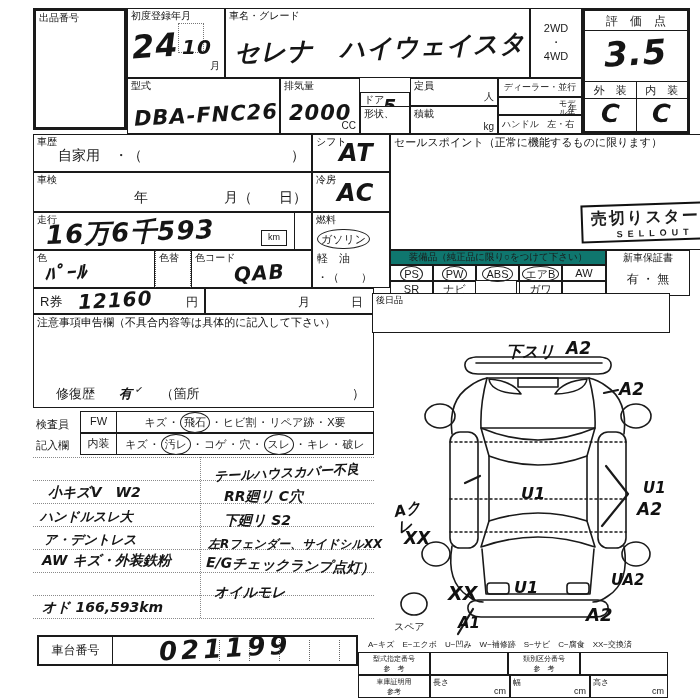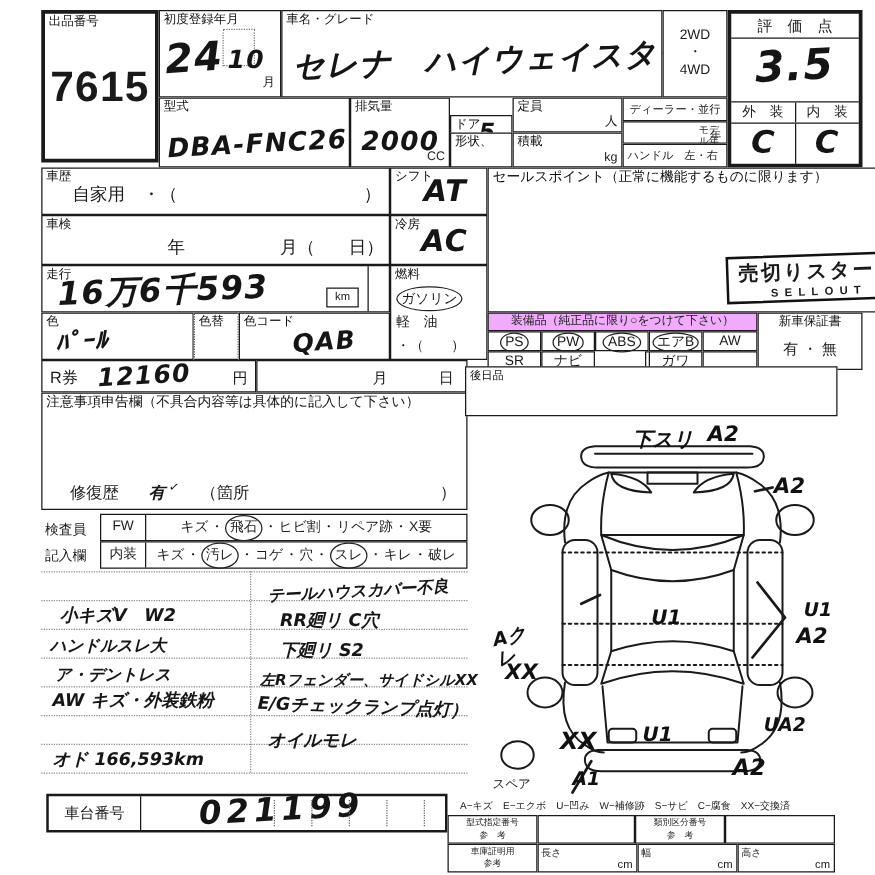--- a/index.html
+++ b/index.html
@@ -114,21 +114,21 @@
   .insp-items{ flex:1; font-size:11px; line-height:19px; text-align:center; white-space:nowrap; }
 
   
   #sales-box { left:390px; top:134px; width:349px; height:116px; }
   #sales-box .lbl { font-size:11px; }
   #stamp { position:absolute; right:10px; bottom:8px; border:2.5px solid #111; padding:2px 8px 1px;
            transform:rotate(-2deg); text-align:center; background:#fff; }
   #stamp .s1 { font-size:16px; font-weight:bold; letter-spacing:2px; }
   #stamp .s2 { font-size:9px; font-weight:bold; letter-spacing:5px; }
   #equip-label { left:390px; top:250px; width:216px; height:15px; border:1.5px solid #1a1a1a;
-                 font-size:9.5px; text-align:center; line-height:12px; background:#f0abfc; }
+                 font-size:9.5px; text-align:center; line-height:12px; background:#0f766e; }
   #warranty-box{ left:606px; top:250px; width:84px; height:46px; }
   #warranty-box .lbl { font-size:10px; text-align:center; }
   #warranty-val{ display:block; text-align:center; font-size:12px; margin-top:6px; }
   .eqc { position:absolute; height:16px; border:1px solid #1a1a1a; font-size:11px;
          text-align:center; line-height:14px; background:#fff; }
   #later-box { left:372px; top:293px; width:298px; height:40px; border:1.5px solid #1a1a1a; background:#fff; }
   #later-box .lbl { font-size:9px; }
 
   
   .note { position:absolute; font-family:"DejaVu Sans",sans-serif; font-style:italic;
@@ -175,21 +175,20 @@
   #bt-r2c3 { left:510px; top:675px; width:80px; height:23px; }
   #bt-r2c4 { left:590px; top:675px; width:78px; height:23px; }
 </style>
 </head>
 <body>
 
 <div id="sheet">
 
   <div class="cell" id="lot-box">
     <span class="lbl">出品番号</span>
-    <div id="lot-num">7615</div>
   </div>
 
   <div class="cell" id="reg-box">
     <span class="lbl">初度登録年月</span>
     <div id="reg-mbox"></div>
     <span class="hand" id="reg-val">24</span>
     <span class="hand" id="reg-mval">10</span>
     <span id="reg-suffix">月</span>
   </div>
 

